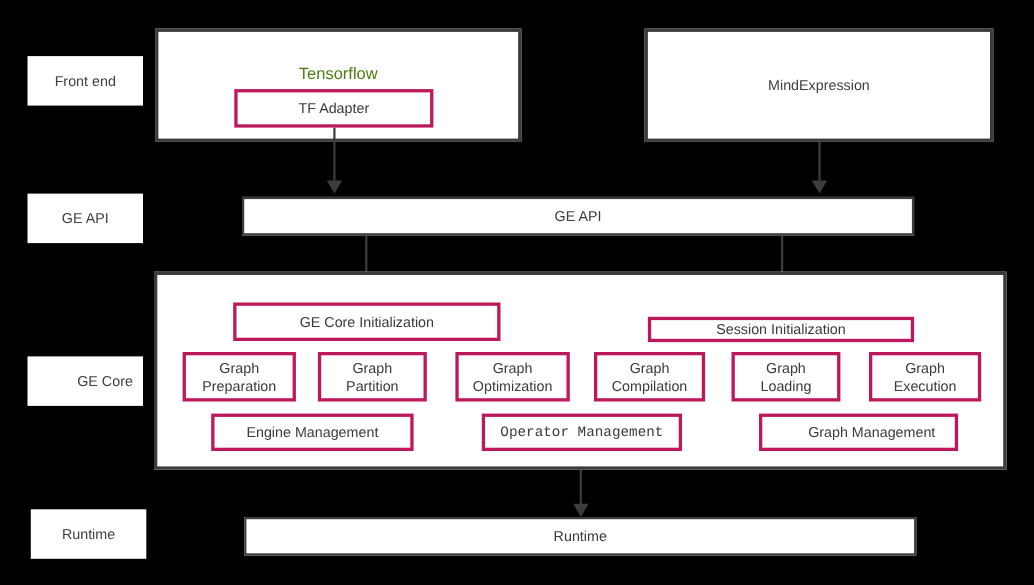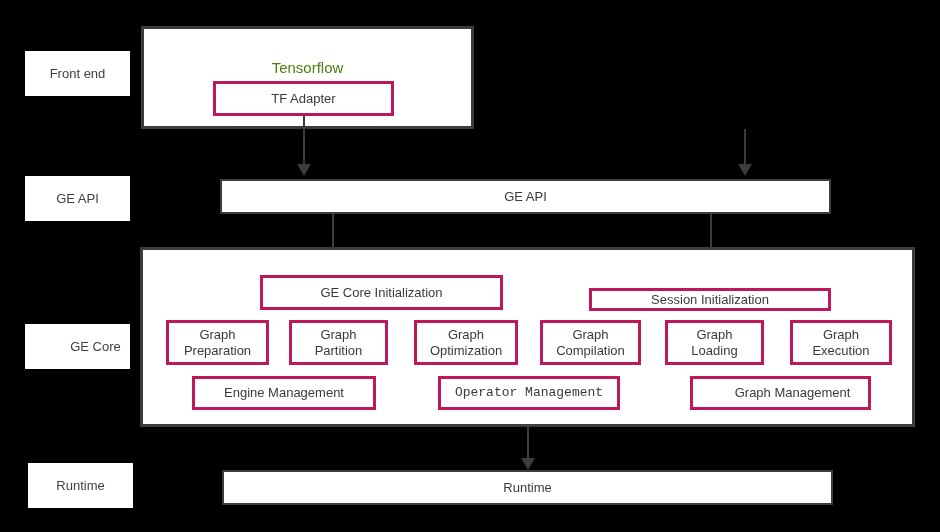--- a/index.html
+++ b/index.html
@@ -81,38 +81,41 @@
   <div class="box stage-label" style="left:25px; top:324px; width:105px; height:45px;padding-left:36px;">GE Core</div>
 
   <div class="box stage-label" style="left:28px; top:463px; width:105px; height:45px;">Runtime</div>
 
   <div class="box container" style="left:141px; top:26px; width:333px; height:103px;">
     <div class="container-title">Tensorflow</div>
   </div>
 
   <div class="box node" style="left:213px; top:81px; width:181px; height:35px;">TF Adapter</div>
 
+  <div class="box container" style="left:586px; top:26px; width:317px; height:103px; align-items:center;">
+    <div style="font-size:13px; color:#3f3f3f; margin-top:0;">MindExpression</div>
+  </div>
 
   <div class="vline" style="left:303px; top:116px; height:50px;"></div>
   <div class="arrowhead" style="left:297px; top:164px;"></div>
 
   <div class="vline" style="left:744px; top:129px; height:37px;"></div>
   <div class="arrowhead" style="left:738px; top:164px;"></div>
 
   <div class="box bar" style="left:220px; top:179px; width:611px; height:35px;">GE API</div>
 
   <div class="vline" style="left:332px; top:214px; height:48px;"></div>
   <div class="arrowhead" style="left:326px; top:261px;"></div>
 
   <div class="vline" style="left:710px; top:214px; height:48px;"></div>
   <div class="arrowhead" style="left:704px; top:261px;"></div>
 
   <div class="box container" style="left:140px; top:247px; width:775px; height:180px;"></div>
 
-  <div class="box node" style="left:212px; top:275px; width:243px; height:35px;margin-left:48px;">GE Core Initialization</div>
+  <div class="box node" style="left:212px; top:275px; width:243px; height:35px;">GE Core Initialization</div>
 
   <div class="box node" style="left:589px; top:288px; width:242px; height:23px;">Session Initialization</div>
 
   <div class="box node" style="left:166px; top:320px; width:103px; height:45px;">Graph
 Preparation</div>
 
   <div class="box node" style="left:289px; top:320px; width:99px; height:45px;">Graph
 Partition</div>
 
   <div class="box node" style="left:414px; top:320px; width:104px; height:45px;">Graph

